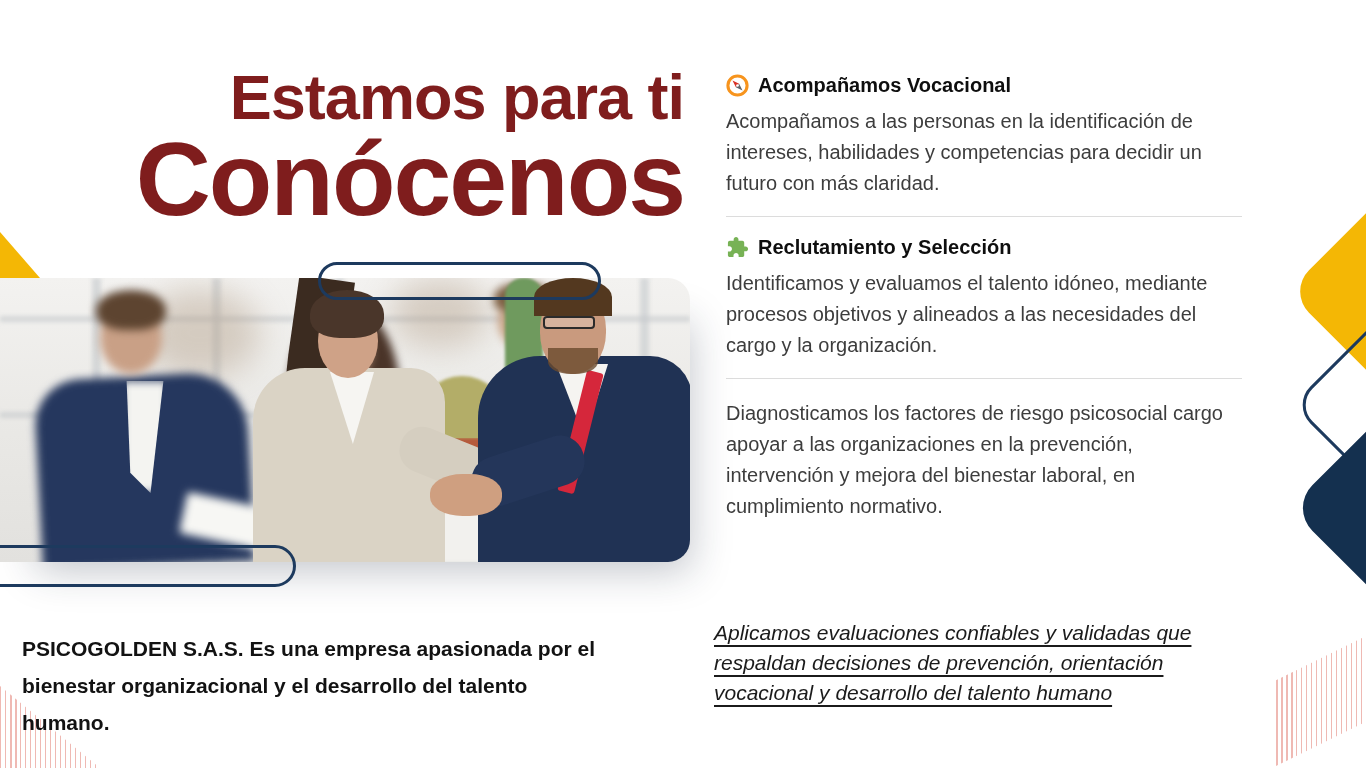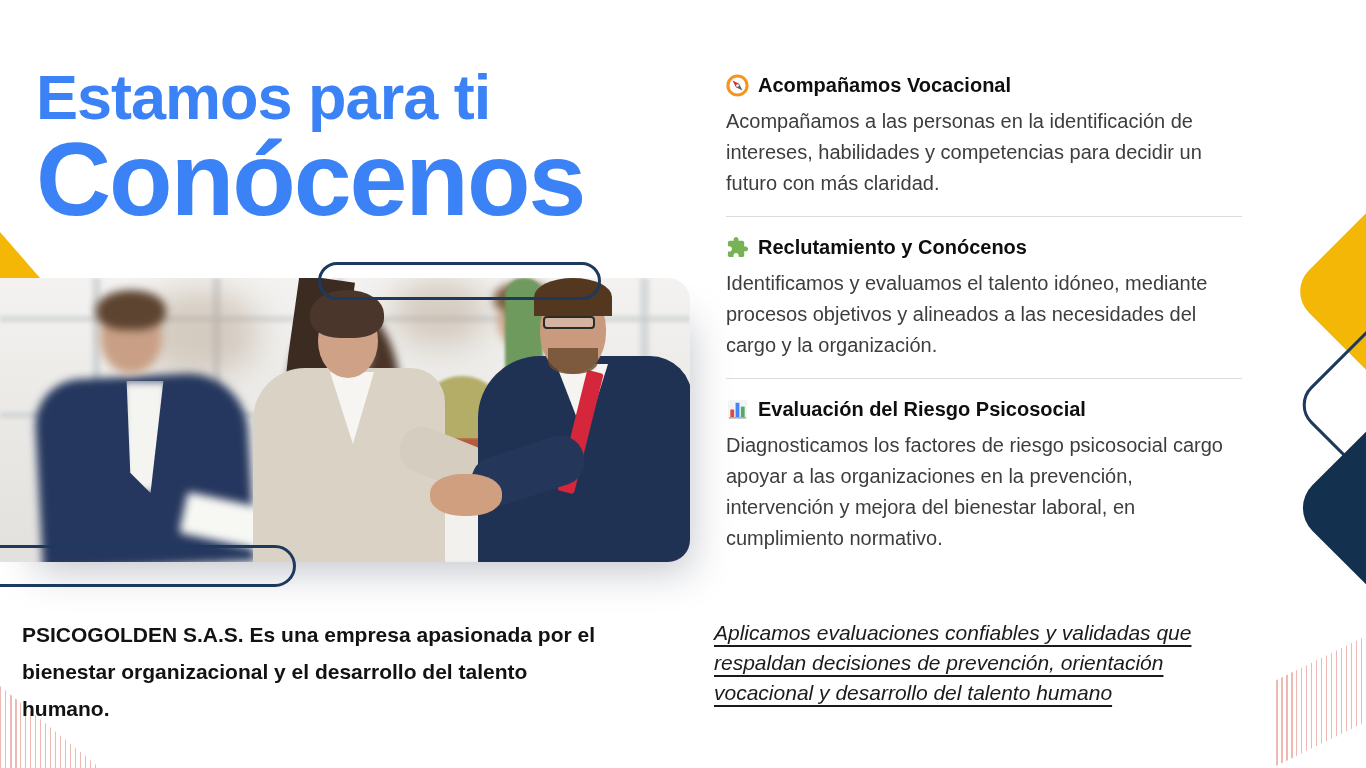--- a/index.html
+++ b/index.html
@@ -2,33 +2,33 @@
 <html><head>
 <meta charset="utf-8">
 <style>
   * { margin:0; padding:0; box-sizing:border-box; }
   html,body { width:1366px; height:768px; }
   body { font-family:"Liberation Sans", sans-serif; background:#ffffff; position:relative; overflow:hidden; }
 
   .slide { position:absolute; inset:0; width:1366px; height:768px; background:#ffffff; overflow:hidden; }
 
   
-  .title-block { position:absolute; left:36px; top:64px; width:648px; text-align:left; color:#3b82f6; }
+  .title-block { position:absolute; left:36px; top:64px; width:648px; text-align:right; color:#7f1d1d; }
   .title-line1 { font-size:63px; font-weight:800; letter-spacing:-1px; line-height:1.05; }
   .title-line2 { font-size:104px; font-weight:700; letter-spacing:-2px; line-height:0.92; margin-top:2px; }
 
   
   .services { position:absolute; left:726px; top:74px; width:516px; }
   .service-title { display:flex; align-items:center; gap:9px; font-size:20px; font-weight:700; color:#0e0e0e; }
   .service-title svg { flex:0 0 auto; }
   .service-desc { margin-top:9px; font-size:20px; line-height:31px; color:#3d3d3d; }
   .divider { border:none; border-top:1px solid #dcdcdc; margin:17px 0 19px 0; }
 
   
-  .company { position:absolute; left:22px; top:616px; width:588px; font-size:21px; font-weight:700; line-height:37px; color:#121212; }
+  .company { position:absolute; left:22px; top:630px; width:588px; font-size:21px; font-weight:700; line-height:37px; color:#121212; }
   .quote { position:absolute; left:714px; top:618px; width:522px; font-size:21px; font-style:italic; line-height:30px; color:#1b1b1b;
            text-decoration:underline; text-underline-offset:5px; text-decoration-thickness:1.5px; }
 
   
   .tri-yellow { position:absolute; left:0; top:232px; width:40px; height:46px; background:#f4b705;
                 clip-path:polygon(0 0, 100% 100%, 0 100%); }
   .diamond { position:absolute; transform:rotate(45deg); }
   .diamond-yellow { width:175px; height:175px; left:1324px; top:204px; background:#f4b705; border-radius:30px; }
   .diamond-outline { width:150px; height:150px; left:1323px; top:330px; background:transparent; border:3.5px solid #1d3a5e; border-radius:26px; }
   .diamond-navy { width:190px; height:190px; left:1329px; top:413px; background:#14304f; border-radius:32px; }
@@ -179,38 +179,28 @@
       <div class="service-desc">Acompañamos a las personas en la identificación de intereses, habilidades y competencias para decidir un futuro con más claridad.</div>
     </div>
 
     <hr class="divider">
 
     <div class="service">
       <div class="service-title">
         <svg width="23" height="23" viewBox="0 0 24 24">
           <path fill="#77b255" d="M20.5 11H19V7c0-1.1-.9-2-2-2h-4V3.5C13 2.12 11.88 1 10.5 1S8 2.12 8 3.5V5H4c-1.1 0-1.99.9-1.99 2v3.8H3.5c1.49 0 2.7 1.21 2.7 2.7s-1.21 2.7-2.7 2.7H2V20c0 1.1.9 2 2 2h3.8v-1.5c0-1.49 1.21-2.7 2.7-2.7 1.49 0 2.7 1.21 2.7 2.7V22H17c1.1 0 2-.9 2-2v-4h1.5c1.38 0 2.5-1.12 2.5-2.5S21.88 11 20.5 11z"></path>
         </svg>
-        <span>Reclutamiento y Conócenos</span>
+        <span>Reclutamiento y Selección</span>
       </div>
       <div class="service-desc">Identificamos y evaluamos el talento idóneo, mediante procesos objetivos y alineados a las necesidades del cargo y la organización.</div>
     </div>
 
     <hr class="divider">
 
     <div class="service">
-      <div class="service-title">
-        <svg width="23" height="23" viewBox="0 0 24 24">
-          <rect x="2" y="2" width="20" height="20" rx="2" fill="#f2f4f6"></rect>
-          <rect x="4.5" y="12" width="4" height="8" fill="#e04a3f"></rect>
-          <rect x="10" y="5" width="4" height="15" fill="#4285f4"></rect>
-          <rect x="15.5" y="9" width="4" height="11" fill="#59a869"></rect>
-          <rect x="3" y="20" width="18" height="1.4" fill="#9aa6b2"></rect>
-        </svg>
-        <span>Evaluación del Riesgo Psicosocial</span>
-      </div>
       <div class="service-desc">Diagnosticamos los factores de riesgo psicosocial cargo apoyar a las organizaciones en la prevención, intervención y mejora del bienestar laboral, en cumplimiento normativo.</div>
     </div>
 
   </div>
 
   <div class="company">PSICOGOLDEN S.A.S. Es una empresa apasionada por el bienestar organizacional y el desarrollo del talento humano.</div>
   <div class="quote">Aplicamos evaluaciones confiables y validadas que respaldan decisiones de prevención, orientación vocacional y desarrollo del talento humano</div>
 
 </div>
 

